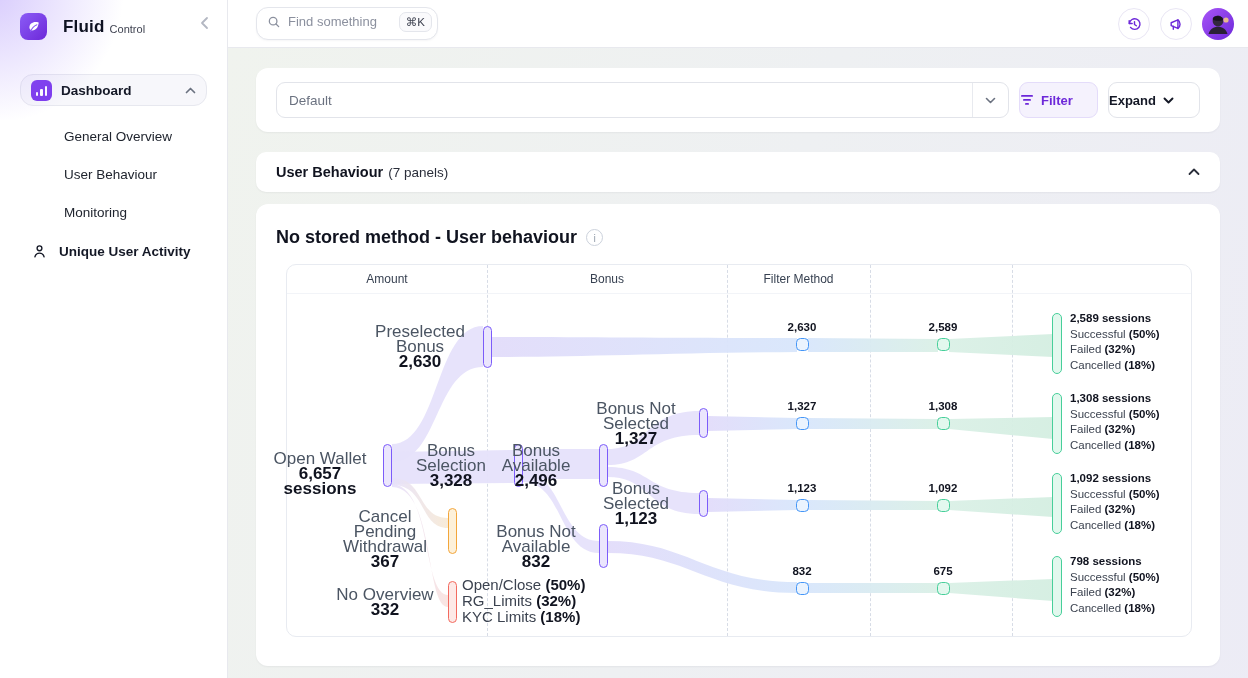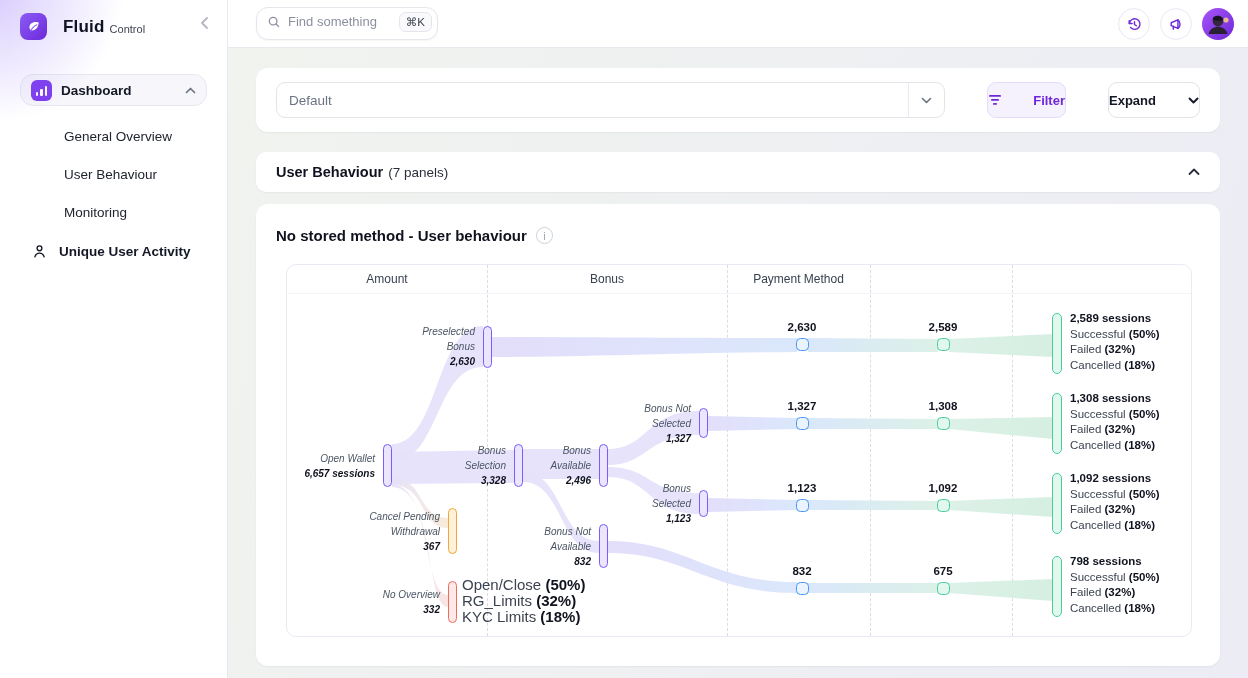--- a/index.html
+++ b/index.html
@@ -34,50 +34,50 @@
 
   
   .content { position:absolute; left:228px; top:48px; width:1136px; height:630px;
     background:linear-gradient(110deg,#f0f3ee 0%,#eef0f2 45%,#ecebf6 100%); }
   .card { background:#fff; border-radius:12px; box-shadow:0 1px 2px rgba(23,23,40,.05); }
 
   .toolbar-card { position:absolute; left:28px; top:20px; width:964px; height:64px; display:flex; align-items:center; padding:0 20px; gap:10px; }
   .preset { flex:1; height:36px; border:1px solid #e2e4ea; border-radius:9px; display:flex; align-items:center; overflow:hidden; }
   .preset-value { flex:1; font-size:13.5px; color:#6b7280; padding-left:12px; }
   .preset-caret { width:36px; height:100%; border-left:1px solid #e8eaef; display:flex; align-items:center; justify-content:center; color:#6b7280; cursor:pointer; }
-  .btn { height:36px; border-radius:9px; display:flex; align-items:center; justify-content:space-between; gap:7px; font-size:13px; font-weight:700; cursor:pointer;margin-left:32px; }
+  .btn { height:36px; border-radius:9px; display:flex; align-items:center; justify-content:flex-start; gap:7px; font-size:13px; font-weight:700; cursor:pointer; }
   .btn-filter { width:79px; background:#f5f2fd; border:1px solid #e4dcfa; color:#6d28d9; }
   .btn-expand { width:92px; background:#fff; border:1px solid #e2e4ea; color:#141826; }
 
   .section-card { position:absolute; left:28px; top:104px; width:964px; height:40px; border-radius:10px; display:flex; align-items:center; padding:0 20px; }
   .section-title { font-size:14.5px; font-weight:700; color:#10131f; }
   .section-count { font-size:13.5px; color:#2a2e3a; margin-left:5px; }
   .section-chevron { margin-left:auto; color:#3f4351; cursor:pointer; display:flex; }
 
   .panel-card { position:absolute; left:28px; top:156px; width:964px; height:462px; }
   .panel-title-row { display:flex; align-items:center; padding:23px 20px 0 20px; gap:9px; }
-  .panel-title { font-size:15px; font-weight:700; color:#10131f; }
+  .panel-title { font-size:18px; font-weight:700; color:#10131f; }
   .info-ico { width:17px; height:17px; border-radius:50%; border:1.3px solid #ccd2dc; color:#98a1ae; font-size:10.5px; display:flex; align-items:center; justify-content:center; }
 
   
   .sankey { position:absolute; left:30px; top:60px; width:906px; height:373px; border:1px solid #e8ebf1; border-radius:10px; }
   .col-h { position:absolute; top:0; height:28px; line-height:29px; text-align:center; font-size:12px; color:#374151; }
   .vdash { position:absolute; top:0; bottom:0; width:0; border-left:1px dashed #d7dce6; }
   .headline { position:absolute; left:0; right:0; top:28px; border-top:1px solid #f2f4f8; }
   .flows { position:absolute; left:0; top:0; }
 
   .nd { position:absolute; border-radius:5px; border:1.5px solid; }
   .nd.sm { border-radius:4.5px; }
   .c-purple { border-color:#7c5cfa; background:#ebe6fd; }
   .c-amber  { border-color:#f3a63b; background:#fdf1da; }
   .c-red    { border-color:#f36a5f; background:#fde9e7; }
   .c-blue   { border-color:#4596f7; background:#eaf3fe; }
   .c-green  { border-color:#47cf9a; background:#e2f8ee; }
 
-  .lbl { position:absolute; width:110px; text-align:right; font-size:10px; line-height:15px; color:#4b5563;font-style:italic; }
+  .lbl { position:absolute; width:110px; text-align:center; font-size:17px; line-height:15px; color:#4b5563; }
   .lbl .val { font-weight:700; color:#10131f; }
   .num { position:absolute; width:60px; text-align:center; font-size:11.5px; font-weight:700; color:#10131f; }
   .sess { position:absolute; font-size:11.5px; line-height:15.5px; color:#3c4350; white-space:nowrap; }
   .sess .t { font-weight:700; color:#10131f; }
   .sess .p { font-weight:700; color:#10131f; }
   .bkd { position:absolute; font-size:15px; line-height:16px; color:#3c4350; white-space:nowrap; }
   .bkd .p { font-weight:700; color:#10131f; }
 </style>
 </head>
 <body>
@@ -202,21 +202,21 @@
     <div class="card panel-card">
       <div class="panel-title-row">
         <span class="panel-title">No stored method - User behaviour</span>
         <span class="info-ico">i</span>
       </div>
 
       <div class="sankey">
 
         <div class="col-h" style="left:0;width:200px">Amount</div>
         <div class="col-h" style="left:200px;width:240px">Bonus</div>
-        <div class="col-h" style="left:440px;width:143px">Payment Method</div>
+        <div class="col-h" style="left:440px;width:143px">Filter Method</div>
         <div class="headline"></div>
 
         <div class="vdash" style="left:200px"></div>
         <div class="vdash" style="left:440px"></div>
         <div class="vdash" style="left:583px"></div>
         <div class="vdash" style="left:725px"></div>
 
         <svg class="flows" width="906" height="373" viewBox="0 0 906 373">
           <defs>
             <linearGradient id="gPB" x1="0" y1="0" x2="1" y2="0">

